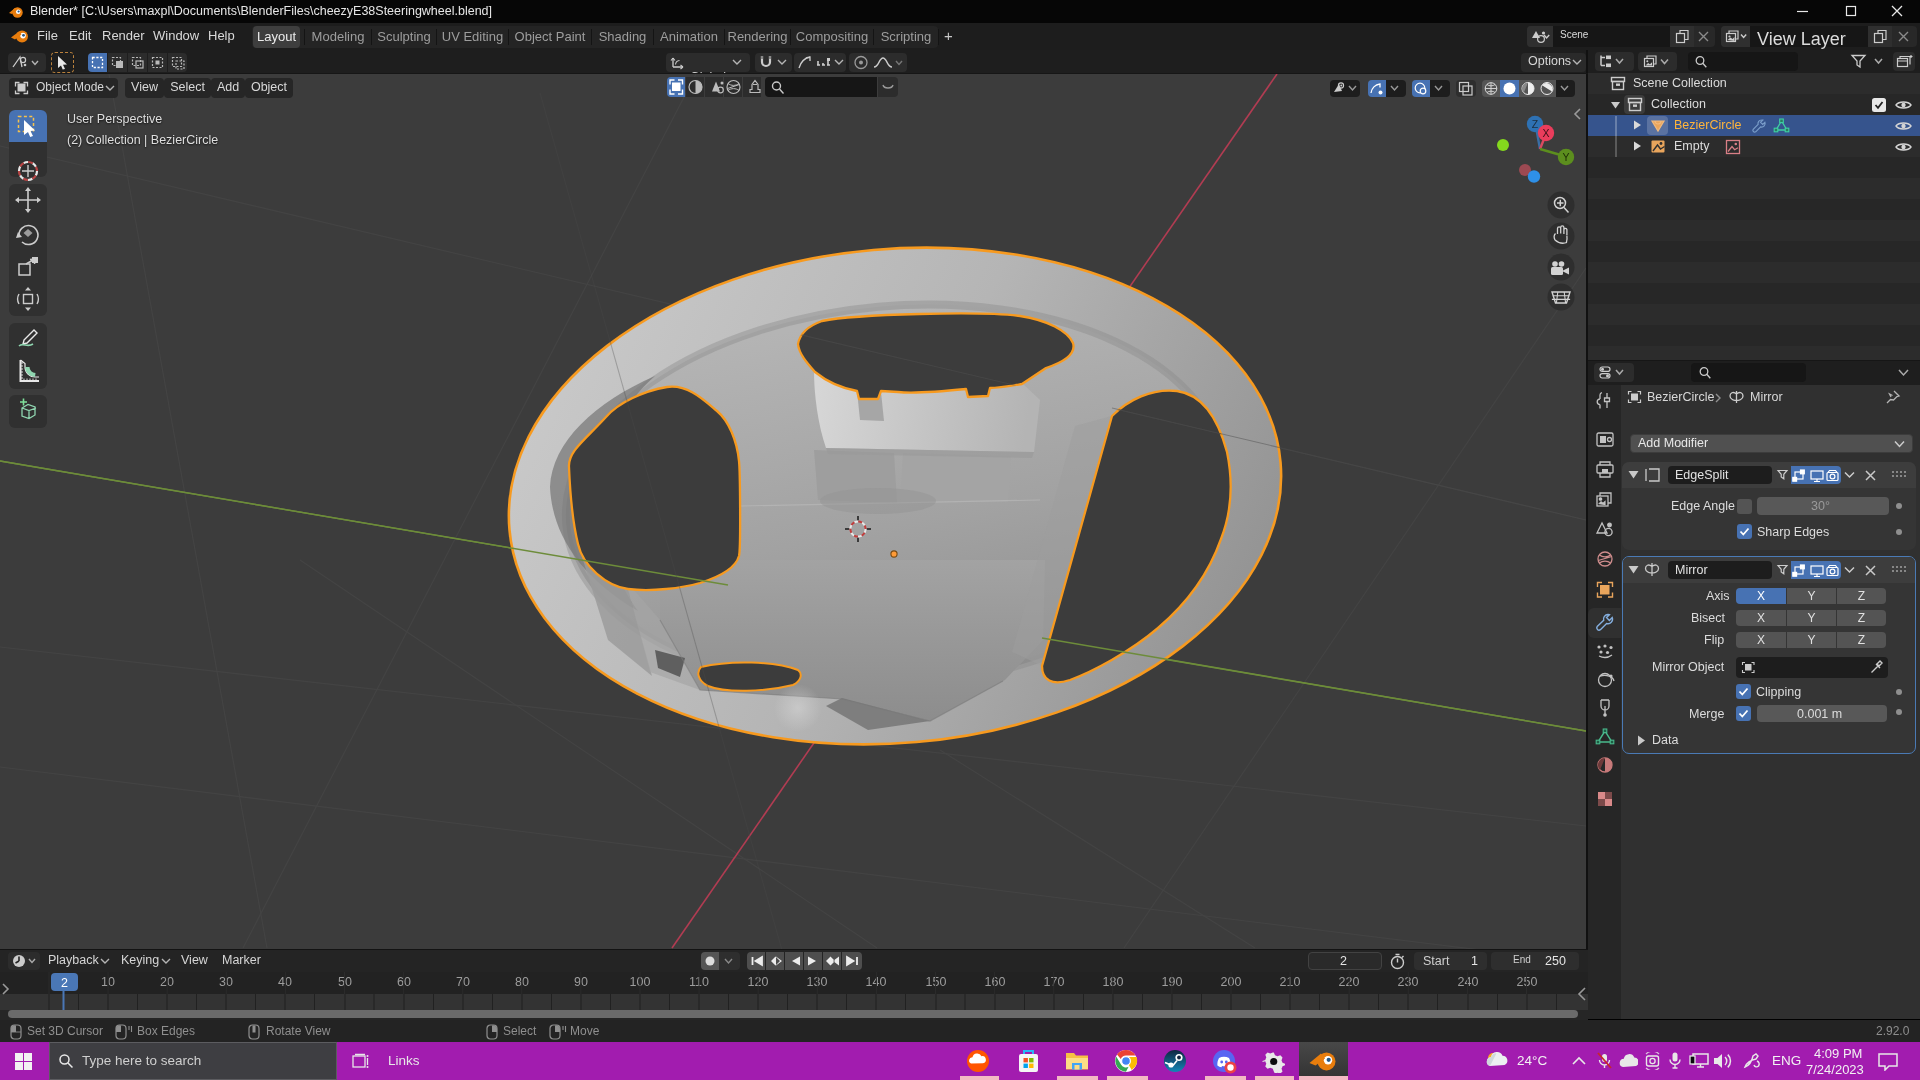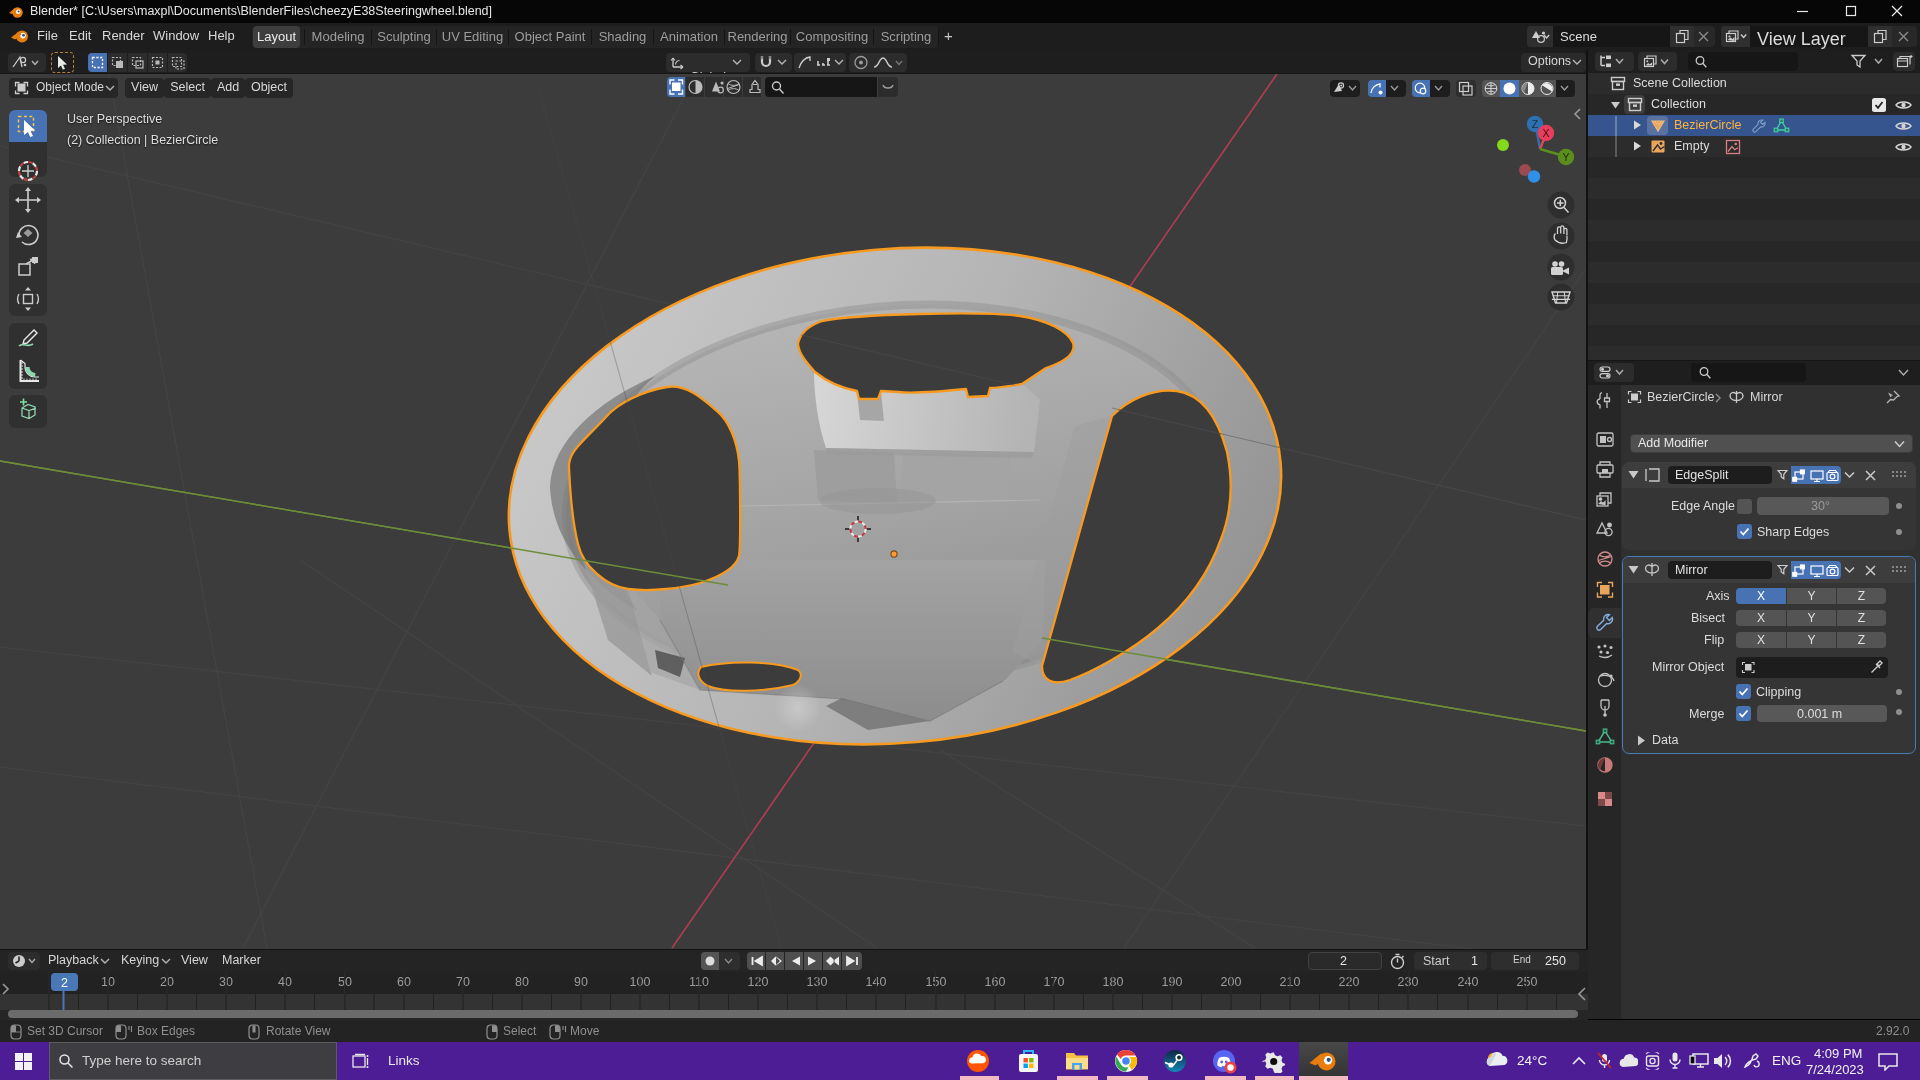--- a/index.html
+++ b/index.html
@@ -32,21 +32,21 @@
   
   #outliner { left:1588px; top:50px; width:332px; height:311px; background:#282828; overflow:hidden; }
   #properties { left:1588px; top:361px; width:332px; height:658px; background:#303030; overflow:hidden; }
   .vdiv { left:1586px; top:50px; width:2px; height:969px; background:#111; }
 
   
   #timeline { left:0; top:950px; width:1588px; height:70px; background:#262626; }
   
   #statusbar { left:0; top:1020px; width:1920px; height:22px; background:#232323; color:#8f8f8f; font-size:12px; }
   
-  #taskbar { left:0; top:1042px; width:1920px; height:38px; background:#4c1d95; }
+  #taskbar { left:0; top:1042px; width:1920px; height:38px; background:#a21caf; }
 </style>
 </head>
 <body>
 <div id="stage">
   <div class="abs" id="titlebar">
     <svg class="abs" style="left:8px;top:4px" width="16" height="16" viewBox="0 0 16 16">
       <circle cx="9.5" cy="8.5" r="5.2" fill="#e87d0d"></circle>
         <circle cx="10.2" cy="7.8" r="2.3" fill="#fff"></circle>
         <circle cx="10.6" cy="7.5" r="1.1" fill="#265787"></circle>
       <path d="M1,9 L7,4 L9,6 L4,10 Z" fill="#e87d0d"></path>
@@ -95,21 +95,21 @@
 
     <div class="abs" style="left:1527px;top:3px;width:188px;height:21px;background:#282828;border-radius:4px">
       <div class="abs" style="left:0;top:0;width:26px;height:21px;background:#2f2f2f;border-radius:4px 0 0 4px"></div>
       <svg class="abs" style="left:3px;top:3px" width="21" height="15" viewBox="0 0 21 15">
         <path d="M6,2 L10,9 L2,9 Z" fill="#ccc"></path>
           <circle cx="11" cy="10" r="3.4" fill="none" stroke="#ccc" stroke-width="1.2"></circle>
           <circle cx="13.5" cy="4" r="1.6" fill="#ccc"></circle>
         <path d="M16,5 l2.6,3 l2.6,-3" stroke="#ccc" stroke-width="1.4" fill="none" transform="translate(-2,1)"></path>
       </svg>
       <div class="abs" style="left:26px;top:0;width:117px;height:21px;background:#161616"></div>
-      <span class="abs txt" style="left:33px;top:3px;color:#dcdcdc;font-size:13px">Scene</span>
+      <span class="abs txt" style="left:33px;top:3px;color:#dcdcdc;font-size:10px">Scene</span>
       <div class="abs" style="left:143px;top:0;width:24px;height:21px;background:#2f2f2f"></div>
       <svg class="abs" style="left:148px;top:3px" width="15" height="15" viewBox="0 0 15 15">
         <rect x="1.5" y="4.5" width="8" height="9" fill="none" stroke="#ccc" stroke-width="1.2"></rect>
           <path d="M5,4.5 v-3 h8 v9 h-3" fill="none" stroke="#ccc" stroke-width="1.2"></path>
       </svg>
       <svg class="abs" style="left:170px;top:4px" width="14" height="14" viewBox="0 0 14 14">
           <path d="M2,2 l9,9 M11,2 l-9,9" stroke="#8a8a8a" stroke-width="1.4"></path>
         </svg>
     </div>
 

